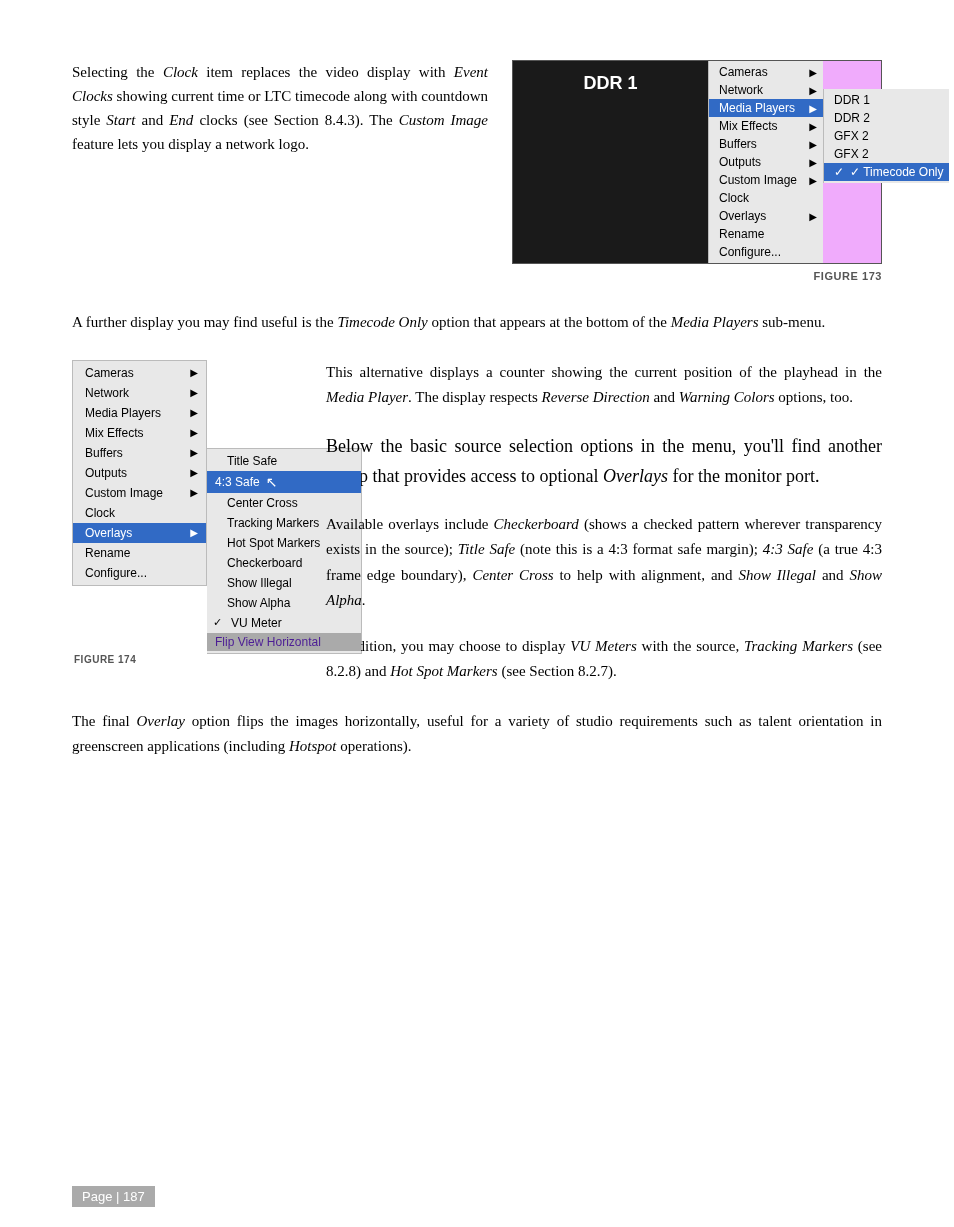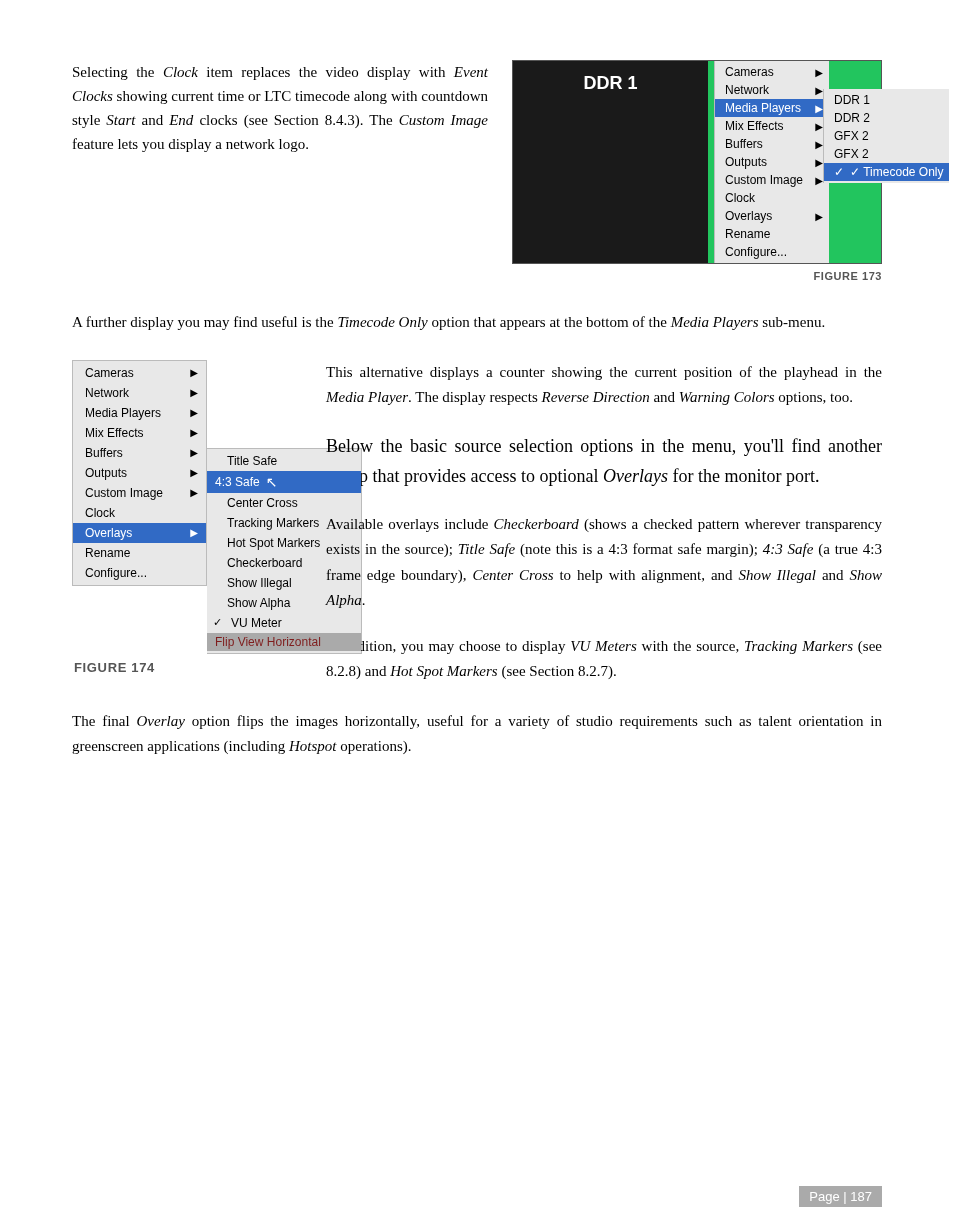--- a/index.html
+++ b/index.html
@@ -100,25 +100,24 @@
 
     .fig174-sub-item.checked-item::before {
       content: '✓';
       position: absolute;
       left: 6px;
       font-size: 11px;
     }
 
     .fig-caption174 {
       font-family: Arial, sans-serif;
-      font-size: 13px;
+      font-size: 10px;
       font-weight: bold;
       letter-spacing: 0.05em;
       color: #555;
-      margin-top: 6px;
       text-align: left;
       padding-left: 2px;
     }
 
     
     .bottom-paragraph {
       font-size: 15px;
       line-height: 1.7;
       text-align: justify;
       margin-bottom: 30px;
@@ -128,21 +127,21 @@
       font-style: italic;
     }
 
     
     .page-footer {
       position: absolute;
       bottom: 20px;
       left: 0;
       right: 0;
       display: flex;
-      flex-direction: column;
+      flex-direction: row;
       align-items: flex-end;
       padding: 0 72px;
     }
 
     .footer-line {
       height: 1px;
       background: #000;
       margin-bottom: 8px;
     }
 
@@ -212,21 +211,21 @@
 
 <div class="page-content">
 
   <div class="top-section">
     <div class="top-text">
       <p>Selecting the <em>Clock</em> item replaces the video display with <em>Event Clocks</em> showing current time or LTC timecode along with countdown style <em>Start</em> and <em>End</em> clocks (see Section 8.4.3). The <em>Custom Image</em> feature lets you display a network logo.</p>
     </div>
 
     <div class="figure173-container">
 
-      <div style="display:flex; background:#22c55e; border:1px solid #555; position:relative;gap:6px;">
+      <div style="display:flex; background:#f0abfc; border:1px solid #555; position:relative;">
 
         <div style="background:#1a1a1a; color:#fff; width:195px; padding:12px 10px 10px 10px; flex-shrink:0;">
           <div style="font-family:Arial,sans-serif; font-size:18px; font-weight:bold; text-align:center; margin-bottom:16px;">DDR 1</div>
         </div>
 
         <div style="background:#e8e8e8; border-left:1px solid #bbb; min-width:115px; font-family:Arial,sans-serif; font-size:12px; padding:2px 0;">
           <div class="menu-row">
               <span>Cameras</span>
               <span class="arrow">▶</span>
             </div>
@@ -367,21 +366,21 @@
             </div>
           <div class="fig174-sub-item">
               <span>Show Illegal</span>
             </div>
           <div class="fig174-sub-item">
               <span>Show Alpha</span>
             </div>
           <div class="fig174-sub-item checked-item" style="padding-left:24px;">
               <span>VU Meter</span>
             </div>
-          <div class="fig174-sub-item" style="background:#aaa; color:#7f1d1d; padding:2px 8px;">
+          <div class="fig174-sub-item" style="background:#aaa; color:#4c1d95; padding:2px 8px;">
               <span>Flip View Horizontal</span>
             </div>
         </div>
       </div>
       <div class="fig-caption174">FIGURE 174</div>
     </div>
 
     <div style="flex:1;">
       <p style="font-size:15px; line-height:1.7; text-align:justify; margin-bottom:20px;">This alternative displays a counter showing the current position of the playhead in the <em>Media Player</em>.  The display respects <em>Reverse Direction</em> and <em>Warning Colors</em> options, too.</p>
       <p style="font-size:18px; line-height:1.7; text-align:justify; margin-bottom:20px;">Below the basic source selection options in the menu, you'll find another group that provides access to optional <em>Overlays</em> for the monitor port.</p>

